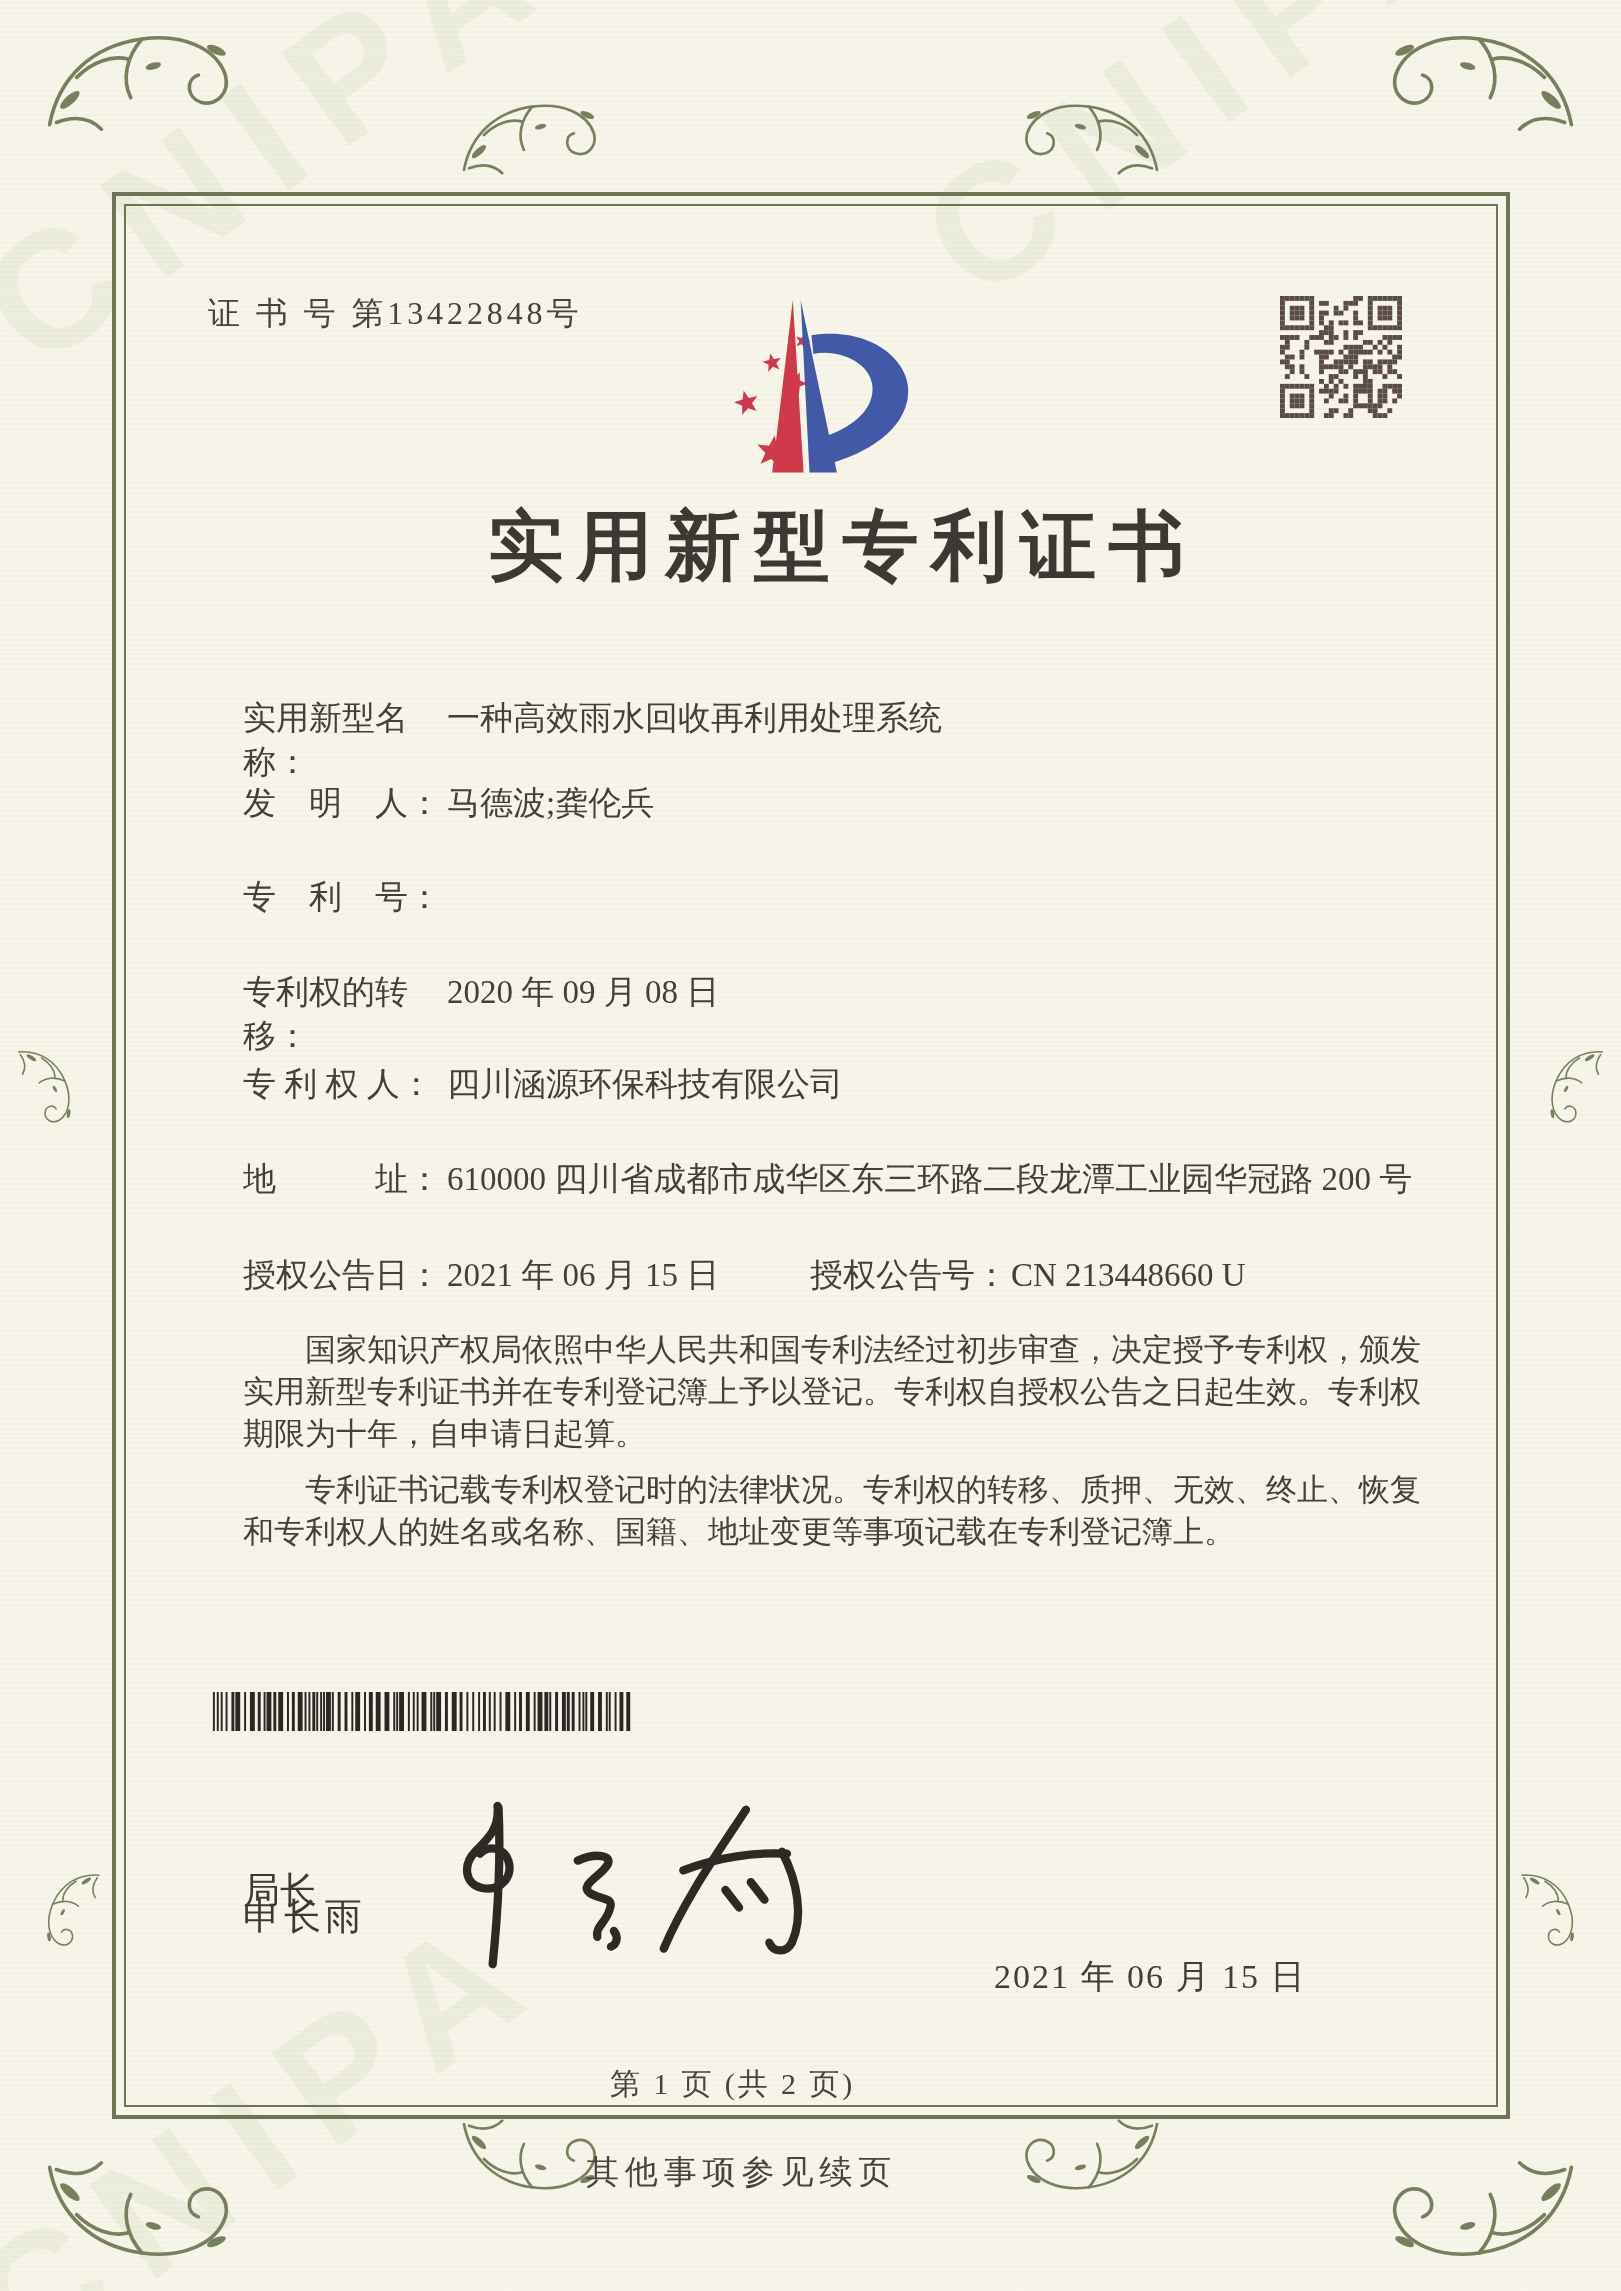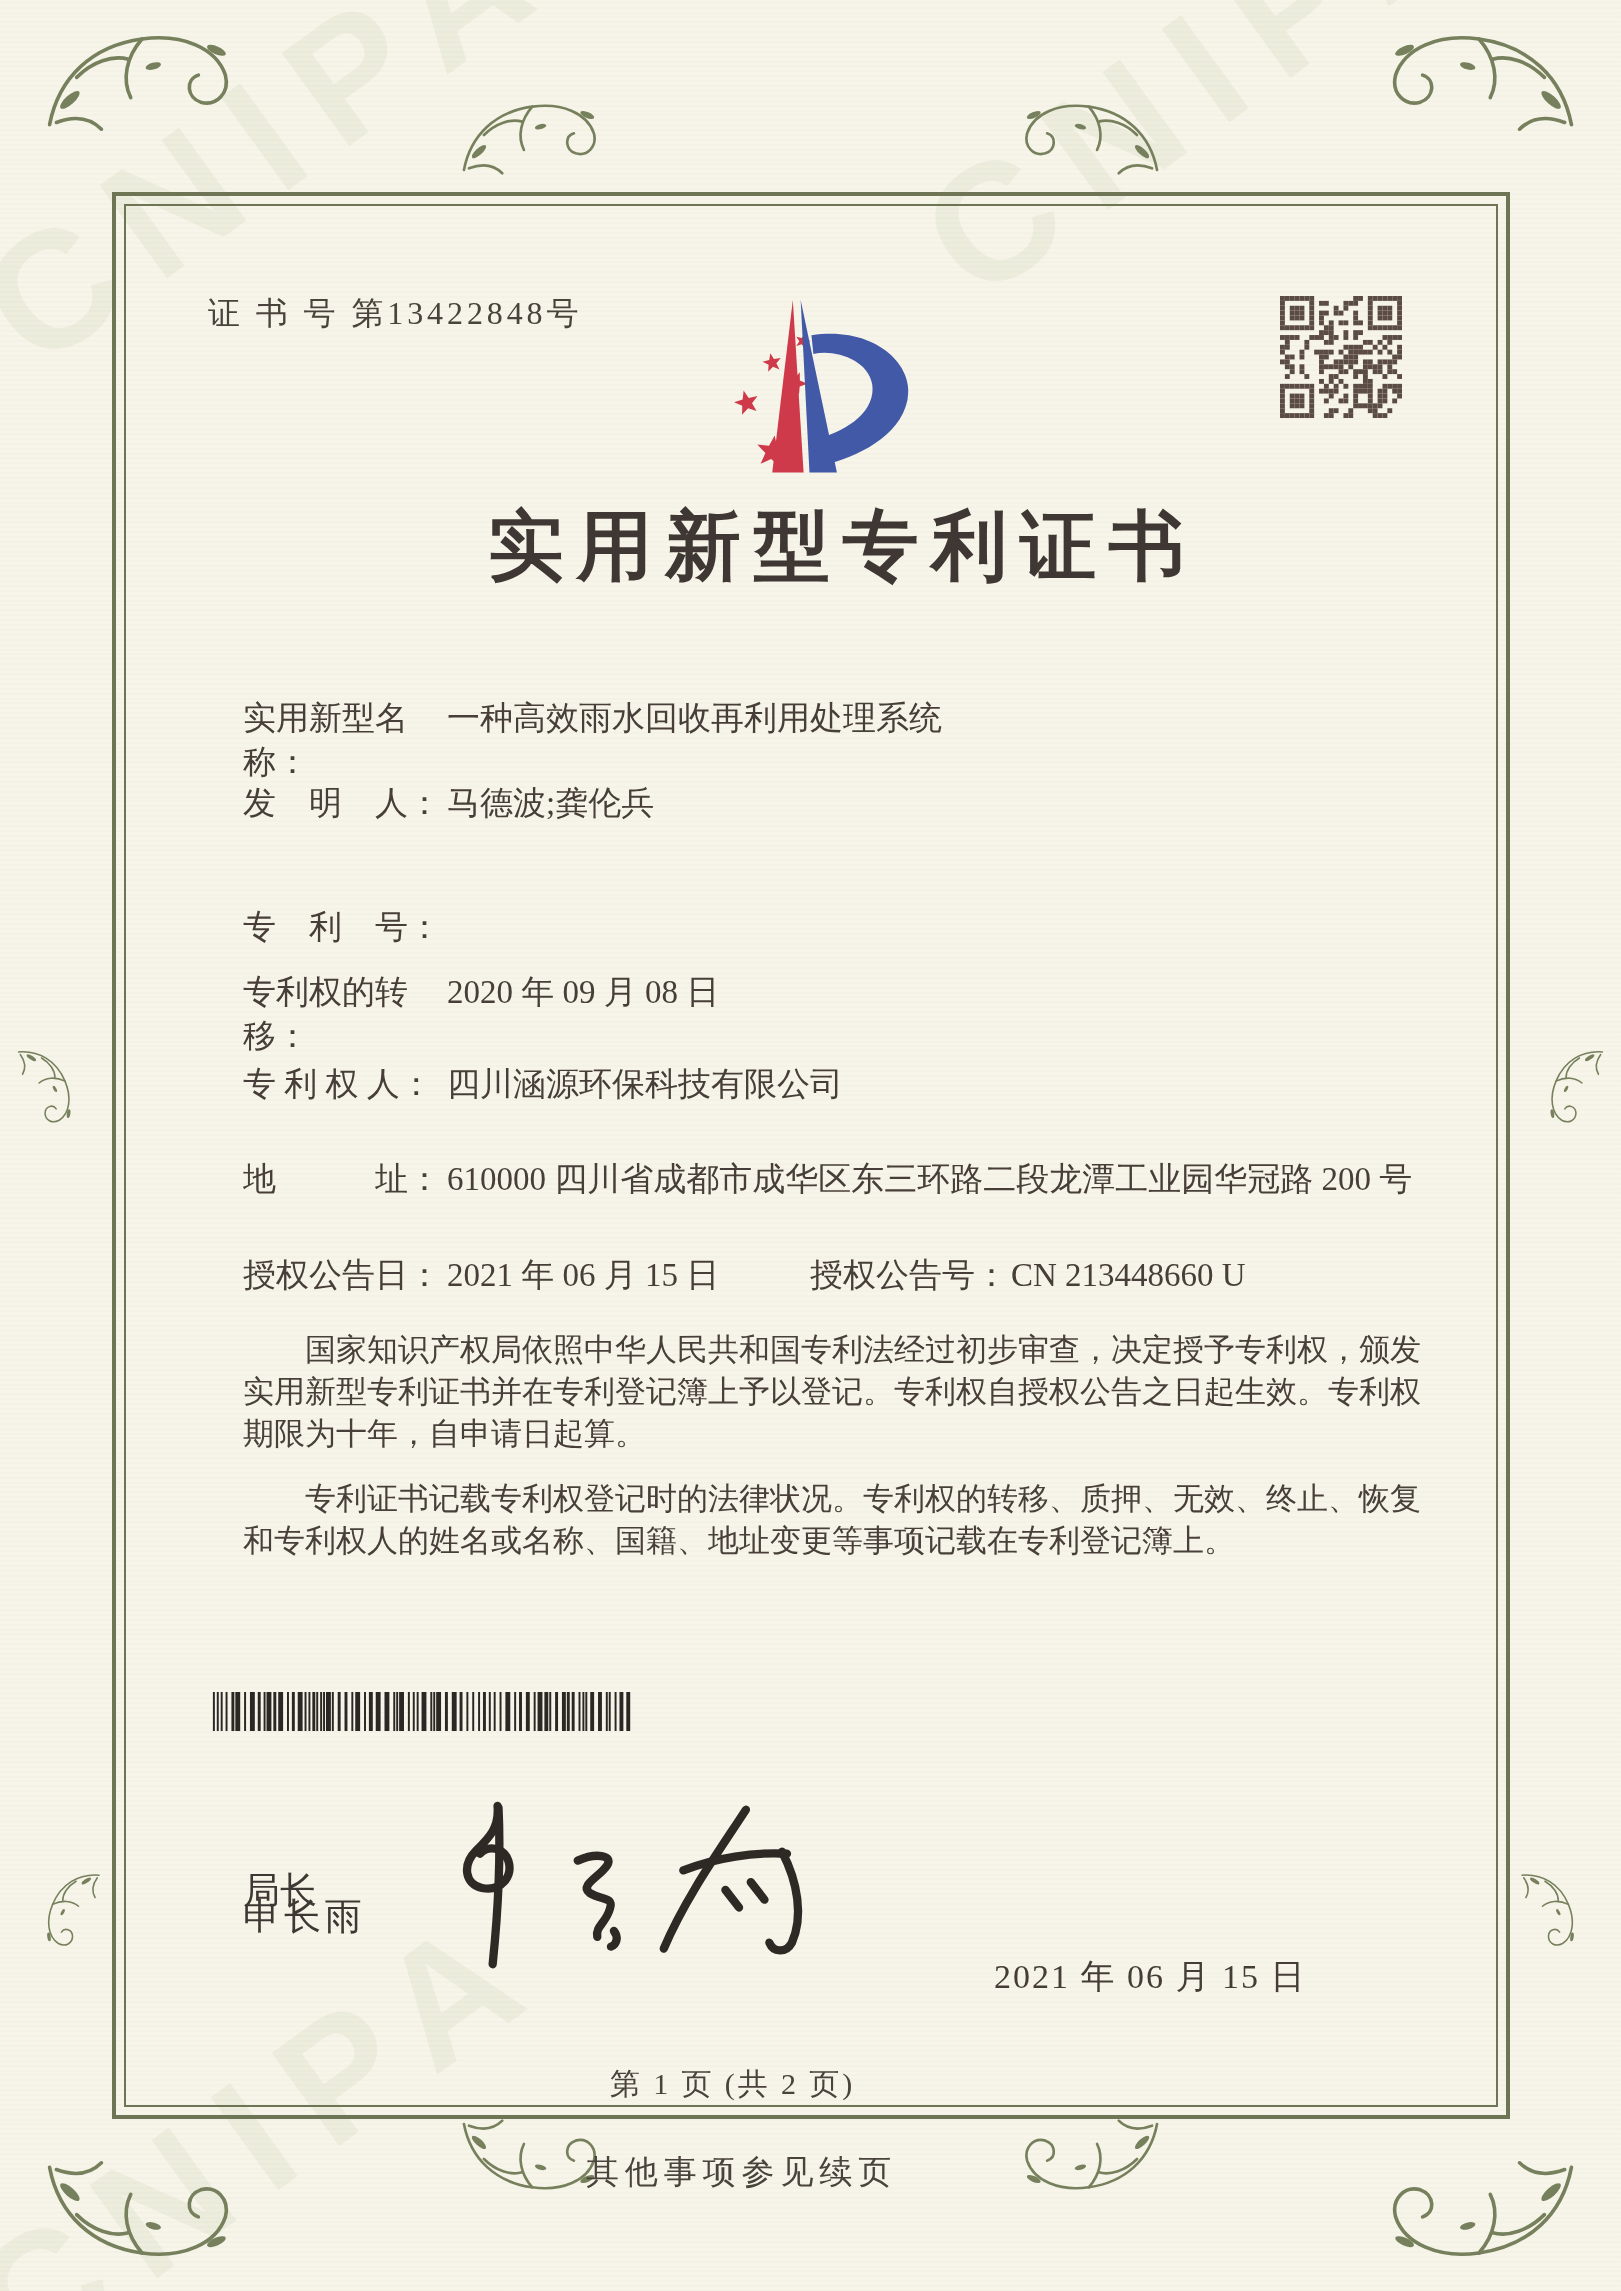--- a/index.html
+++ b/index.html
@@ -34,28 +34,28 @@
   .logo{position:absolute;left:686px;top:292px;}
   .qr{position:absolute;left:1280px;top:296px;}
 
   .title{position:absolute;left:0;width:1621px;top:496px;text-align:center;
     font-size:76px;font-weight:bold;color:#3f3734;letter-spacing:12.7px;padding-left:32px;}
 
   .field-row{position:absolute;left:243px;width:1176px;display:flex;
     font-size:33px;color:#473e39;line-height:1.34;}
   .field-label{flex:none;width:204px;}
   .field-value{flex:1;}
-  .row0{top:696px}.row1{top:781px}.row2{top:905px}.row3{top:970px}
+  .row0{top:696px}.row1{top:781px}.row2{top:875px}.row3{top:970px}
   .row4{top:1062px}.row5{top:1157px}.row6{top:1253px}
   .grant-second{position:absolute;left:564px;top:0;display:flex;white-space:nowrap;text-align:center;}
 
   .paras{position:absolute;left:243px;top:1329px;width:1178px;
     font-size:31px;line-height:42px;color:#483f3a;text-align:justify;}
   .paras p{margin:0;text-indent:2em;}
-  .paras p + p{margin-top:23px;}
+  .paras p + p{margin-top:14px;}
 
   .barcode{position:absolute;left:212px;top:1692px;}
 
   .sig-title{position:absolute;left:243px;top:1825px;font-size:37px;color:#3f3733;margin-top:41px;}
   .sig-name{position:absolute;left:243px;top:1892px;font-size:37px;color:#3f3733;letter-spacing:3.9px;}
   .signature{position:absolute;left:421px;top:1798px;}
   .sign-date{position:absolute;left:994px;top:1954px;font-size:34px;color:#453c37;letter-spacing:2px;}
 
   .page-info{position:absolute;left:0;width:1621px;top:2064px;text-align:center;
     font-size:30px;color:#4a423c;letter-spacing:2.9px;transform:translateX(-78px);}

